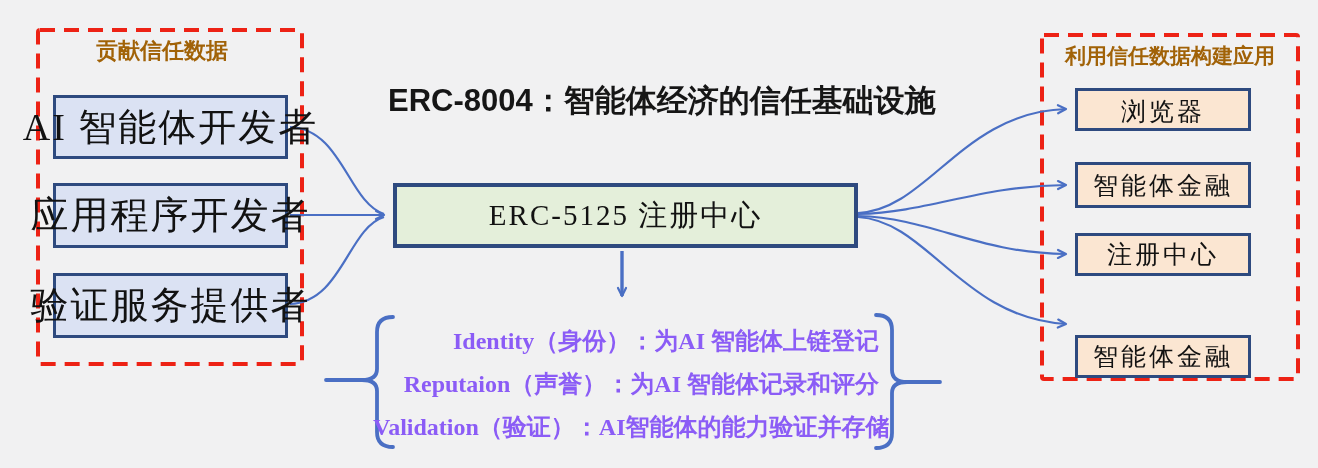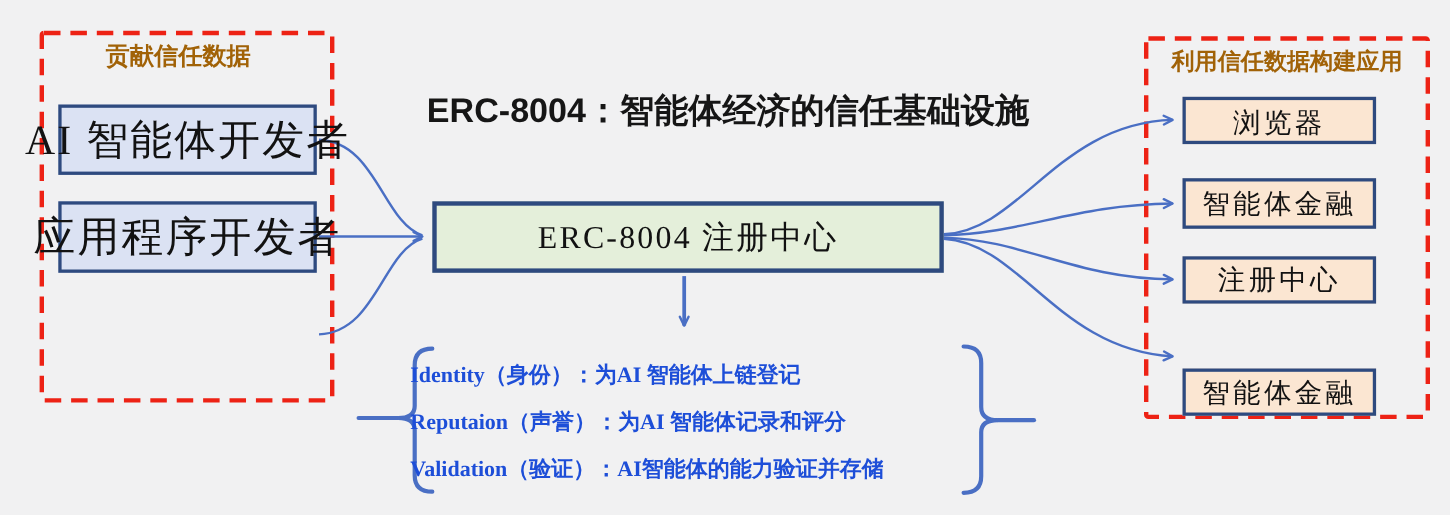--- a/index.html
+++ b/index.html
@@ -49,23 +49,23 @@
   .box.orange {
     background:#fbe6d2; border:3px solid #2e4a7f;
     left:1075px; width:176px; font-size:25px; letter-spacing:3px;
   }
   .box.r1 { top:88px;  height:43px;align-items:flex-end; }
   .box.r2 { top:162px; height:46px; }
   .box.r3 { top:233px; height:43px; }
   .box.r4 { top:303px; height:43px;margin-top:32px; }
   .func-lines {
     position:absolute; left:373px; top:320px; width:506px;
-    text-align:left;
+    text-align:right;
     font-family:"Liberation Serif","DejaVu Serif",serif;
-    font-weight:700; font-size:20px; color:#1d4ed8;
+    font-weight:700; font-size:24px; color:#8b5cf6;
   }
   .func-line { height:43px; line-height:43px; white-space:nowrap; }
 </style>
 </head>
 <body>
 
 <div class="canvas">
 
   <svg class="overlay" viewBox="0 0 1318 468" xmlns="http://www.w3.org/2000/svg">
     <defs>
@@ -96,23 +96,26 @@
 
   <div class="main-title">ERC-8004：智能体经济的信任基础设施</div>
 
   <div class="group-title lg">贡献信任数据</div>
   <div class="box blue b1">
     <span>AI 智能体开发者</span>
   </div>
   <div class="box blue b2">
     <span>应用程序开发者</span>
   </div>
+  <div class="box blue b3">
+    <span>验证服务提供者</span>
+  </div>
 
   <div class="box green">
-    <span>ERC-8004 注册中心</span>
+    <span>ERC-5125 注册中心</span>
   </div>
 
   <div class="func-lines">
     <div class="func-line">Identity（身份）：为AI 智能体上链登记</div>
     <div class="func-line">Reputaion（声誉）：为AI 智能体记录和评分</div>
     <div class="func-line">Validation（验证）：AI智能体的能力验证并存储</div>
   </div>
 
   <div class="group-title rg">利用信任数据构建应用</div>
   <div class="box orange r1">

